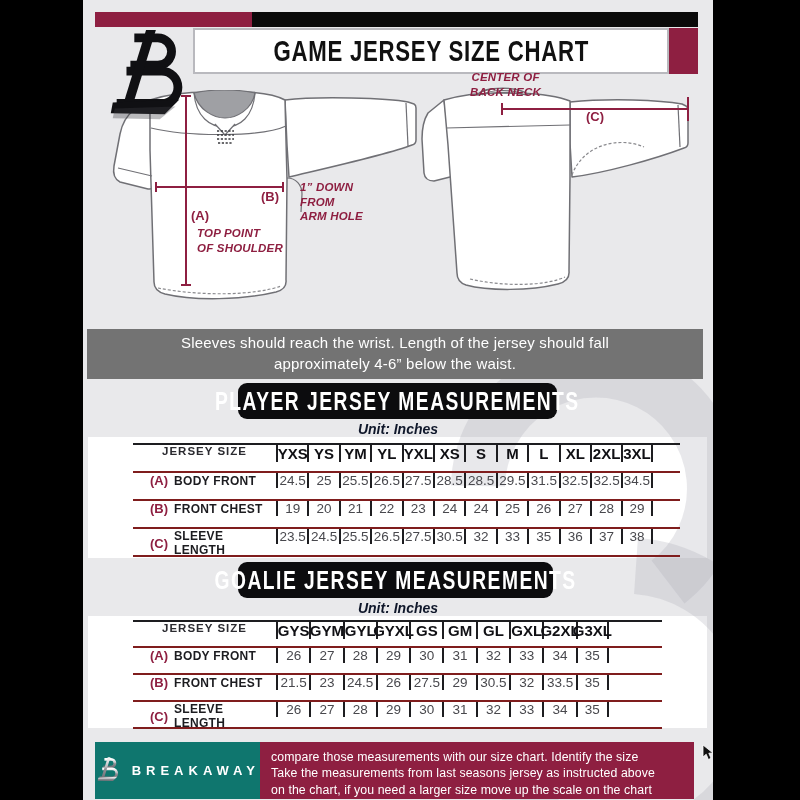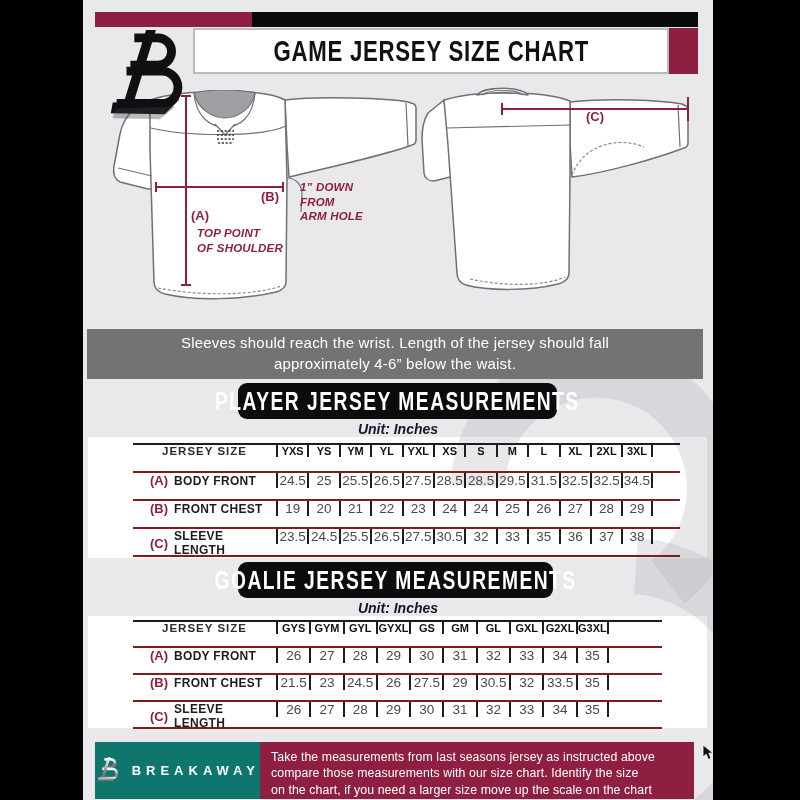--- a/index.html
+++ b/index.html
@@ -60,21 +60,21 @@
   .table.goalie .trow.thead{height:28px;}
   .tcell{display:flex;align-items:center;justify-content:center;}
   .lcell{width:143px;}
   .rowlabel{justify-content:flex-start;padding-left:17px;}
   .hcell,.vcell{border-left:2px solid #1D1D20;}
   .lastcol{border-right:2px solid #1D1D20;}
   .table.player .hcell,.table.player .vcell{width:31.4px;}
   .table.goalie .hcell,.table.goalie .vcell{width:33.3px;}
   .spacer{flex:1;}
   .corner-label{font-size:11.5px;font-weight:bold;letter-spacing:1px;color:#2B2B30;}
-  .hcell{font-size:11px;font-weight:bold;color:#101014;}
+  .hcell{font-size:15px;font-weight:bold;color:#101014;}
   .vcell{font-size:13.5px;color:#48484D;}
   .rkey{font-size:13px;font-weight:bold;color:#8E1F41;margin-right:6px;}
   .rlabel{font-size:12px;font-weight:bold;letter-spacing:.3px;color:#1C1C20;}
 
   
   .footer-black{position:absolute;left:95px;top:742px;width:165px;height:57px;background:#0f766e;z-index:6;
     display:flex;align-items:center;justify-content:center;gap:9px;}
   .brand{color:#fff;font-size:13px;font-weight:bold;letter-spacing:5px;}
   .footer-maroon{position:absolute;left:260px;top:742px;width:434px;height:57px;background:#8E1F41;z-index:6;
     padding:7px 0 0 11px;}
@@ -173,20 +173,22 @@
   </svg>
 
   <div class="m-key" style="left:191px;top:208px">(A)</div>
   <div class="m-note" style="left:197px;top:226px">TOP POINT
 OF SHOULDER</div>
   <div class="m-key" style="left:261px;top:189px">(B)</div>
   <div class="m-note" style="left:300px;top:180px">1” DOWN
 FROM
 ARM HOLE</div>
   <div class="m-key" style="left:586px;top:109px">(C)</div>
+  <div class="m-note c-note" style="left:448px;top:70px">CENTER OF
+BACK NECK</div>
 
   <div class="notice">
     <div>Sleeves should reach the wrist. Length of the jersey should fall</div>
     <div>approximately 4-6” below the waist.</div>
   </div>
 
   <div class="sec-title player">
     <span class="cond">PLAYER JERSEY MEASUREMENTS</span>
   </div>
   <div class="unit player">Unit: Inches</div>
@@ -355,22 +357,22 @@
       <g>
         <path d="M34 8 H58 A14 14 0 0 1 58 36 H30" fill="none" stroke="url(#chrome)" stroke-width="10"></path>
         <path d="M26 42 H62 A16.5 16.5 0 0 1 62 75 H16" fill="none" stroke="url(#chrome)" stroke-width="10"></path>
         <path d="M46 0 L56 0 L32 78 L22 78 Z" fill="url(#chrome)"></path>
         <path d="M12 74 L80 71 L65 86 L10 85 Z" fill="url(#chrome)"></path>
       </g>
     </svg>
     <span class="brand">BREAKAWAY</span>
   </div>
   <div class="footer-maroon">
+    <div class="foot-line">compare those measurements  with our size chart. Identify the size</div>
     <div class="foot-line">Take the measurements from last seasons jersey as instructed above</div>
-    <div class="foot-line">compare those measurements  with our size chart. Identify the size</div>
     <div class="foot-line">on the chart, if you need a larger size move up the scale on the chart</div>
   </div>
 
   <div class="side-bar left"></div>
   <div class="side-bar right"></div>
 
   <svg class="cursor" width="14" height="18" viewBox="0 0 14 18">
     <polygon points="1,1 1,13 4.2,10.2 6.4,15.5 9,14.3 6.8,9.2 11,9" fill="#111" stroke="#fff" stroke-width="0.8"></polygon>
   </svg>
 

